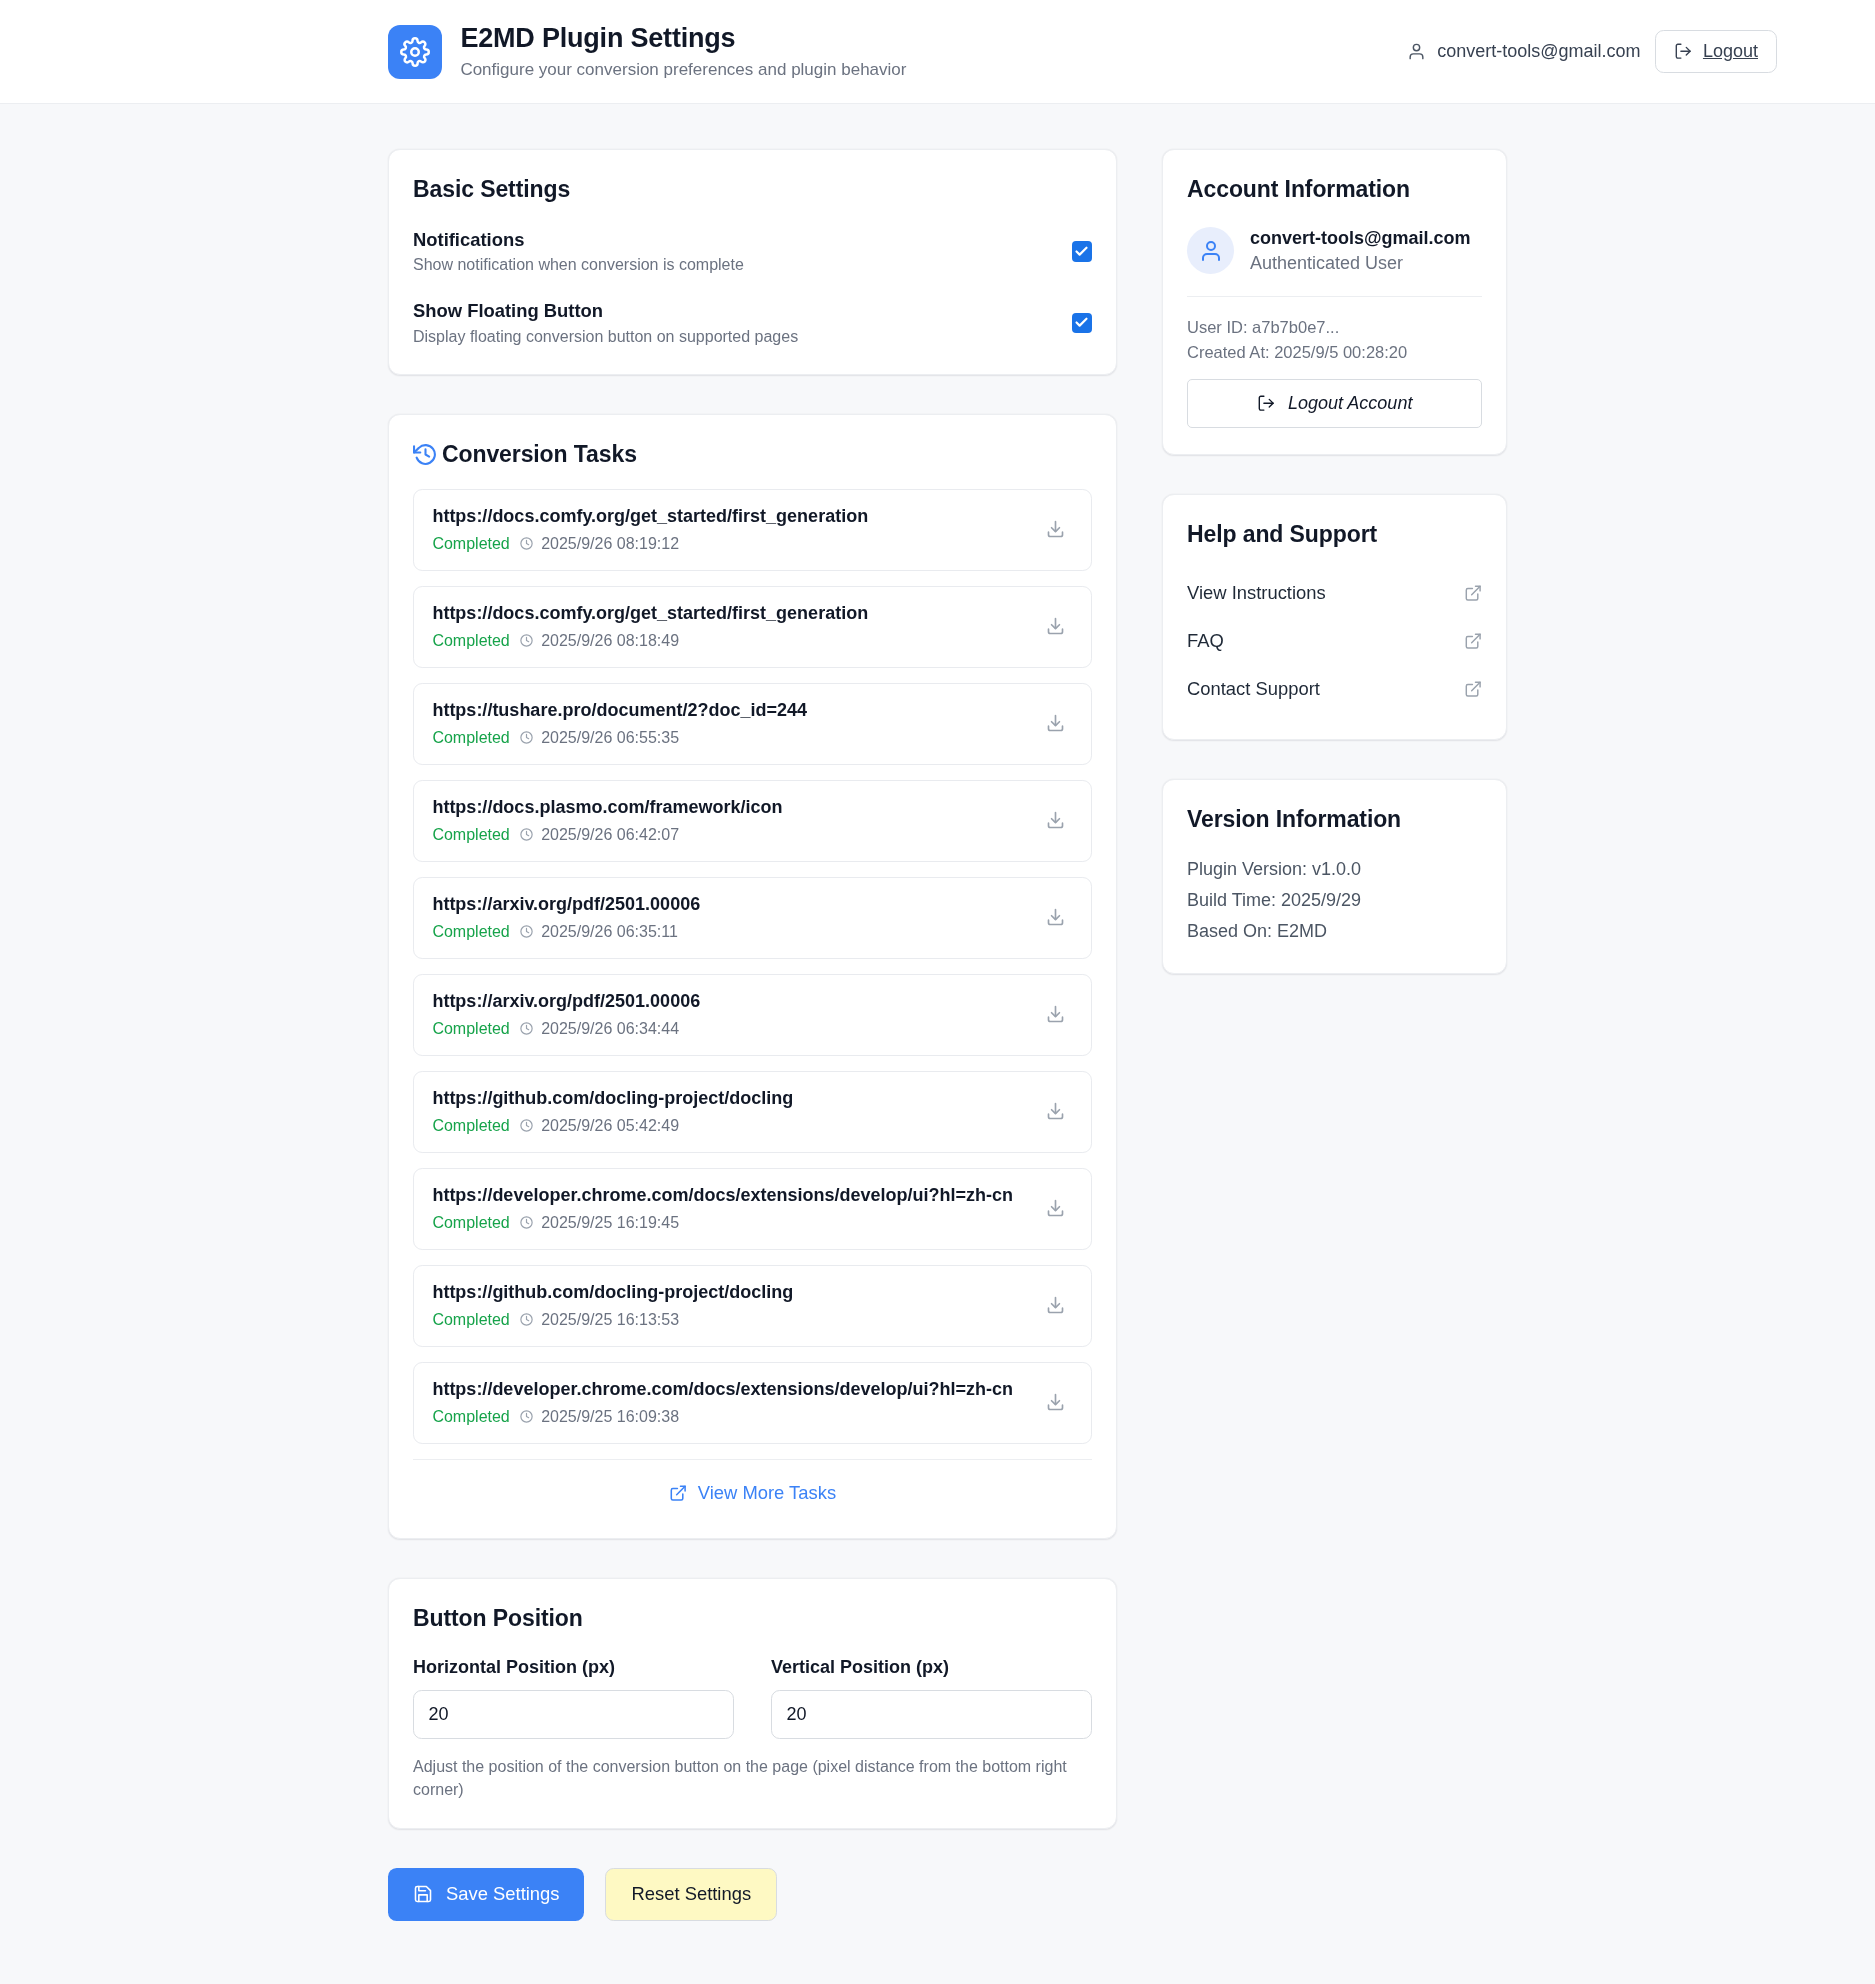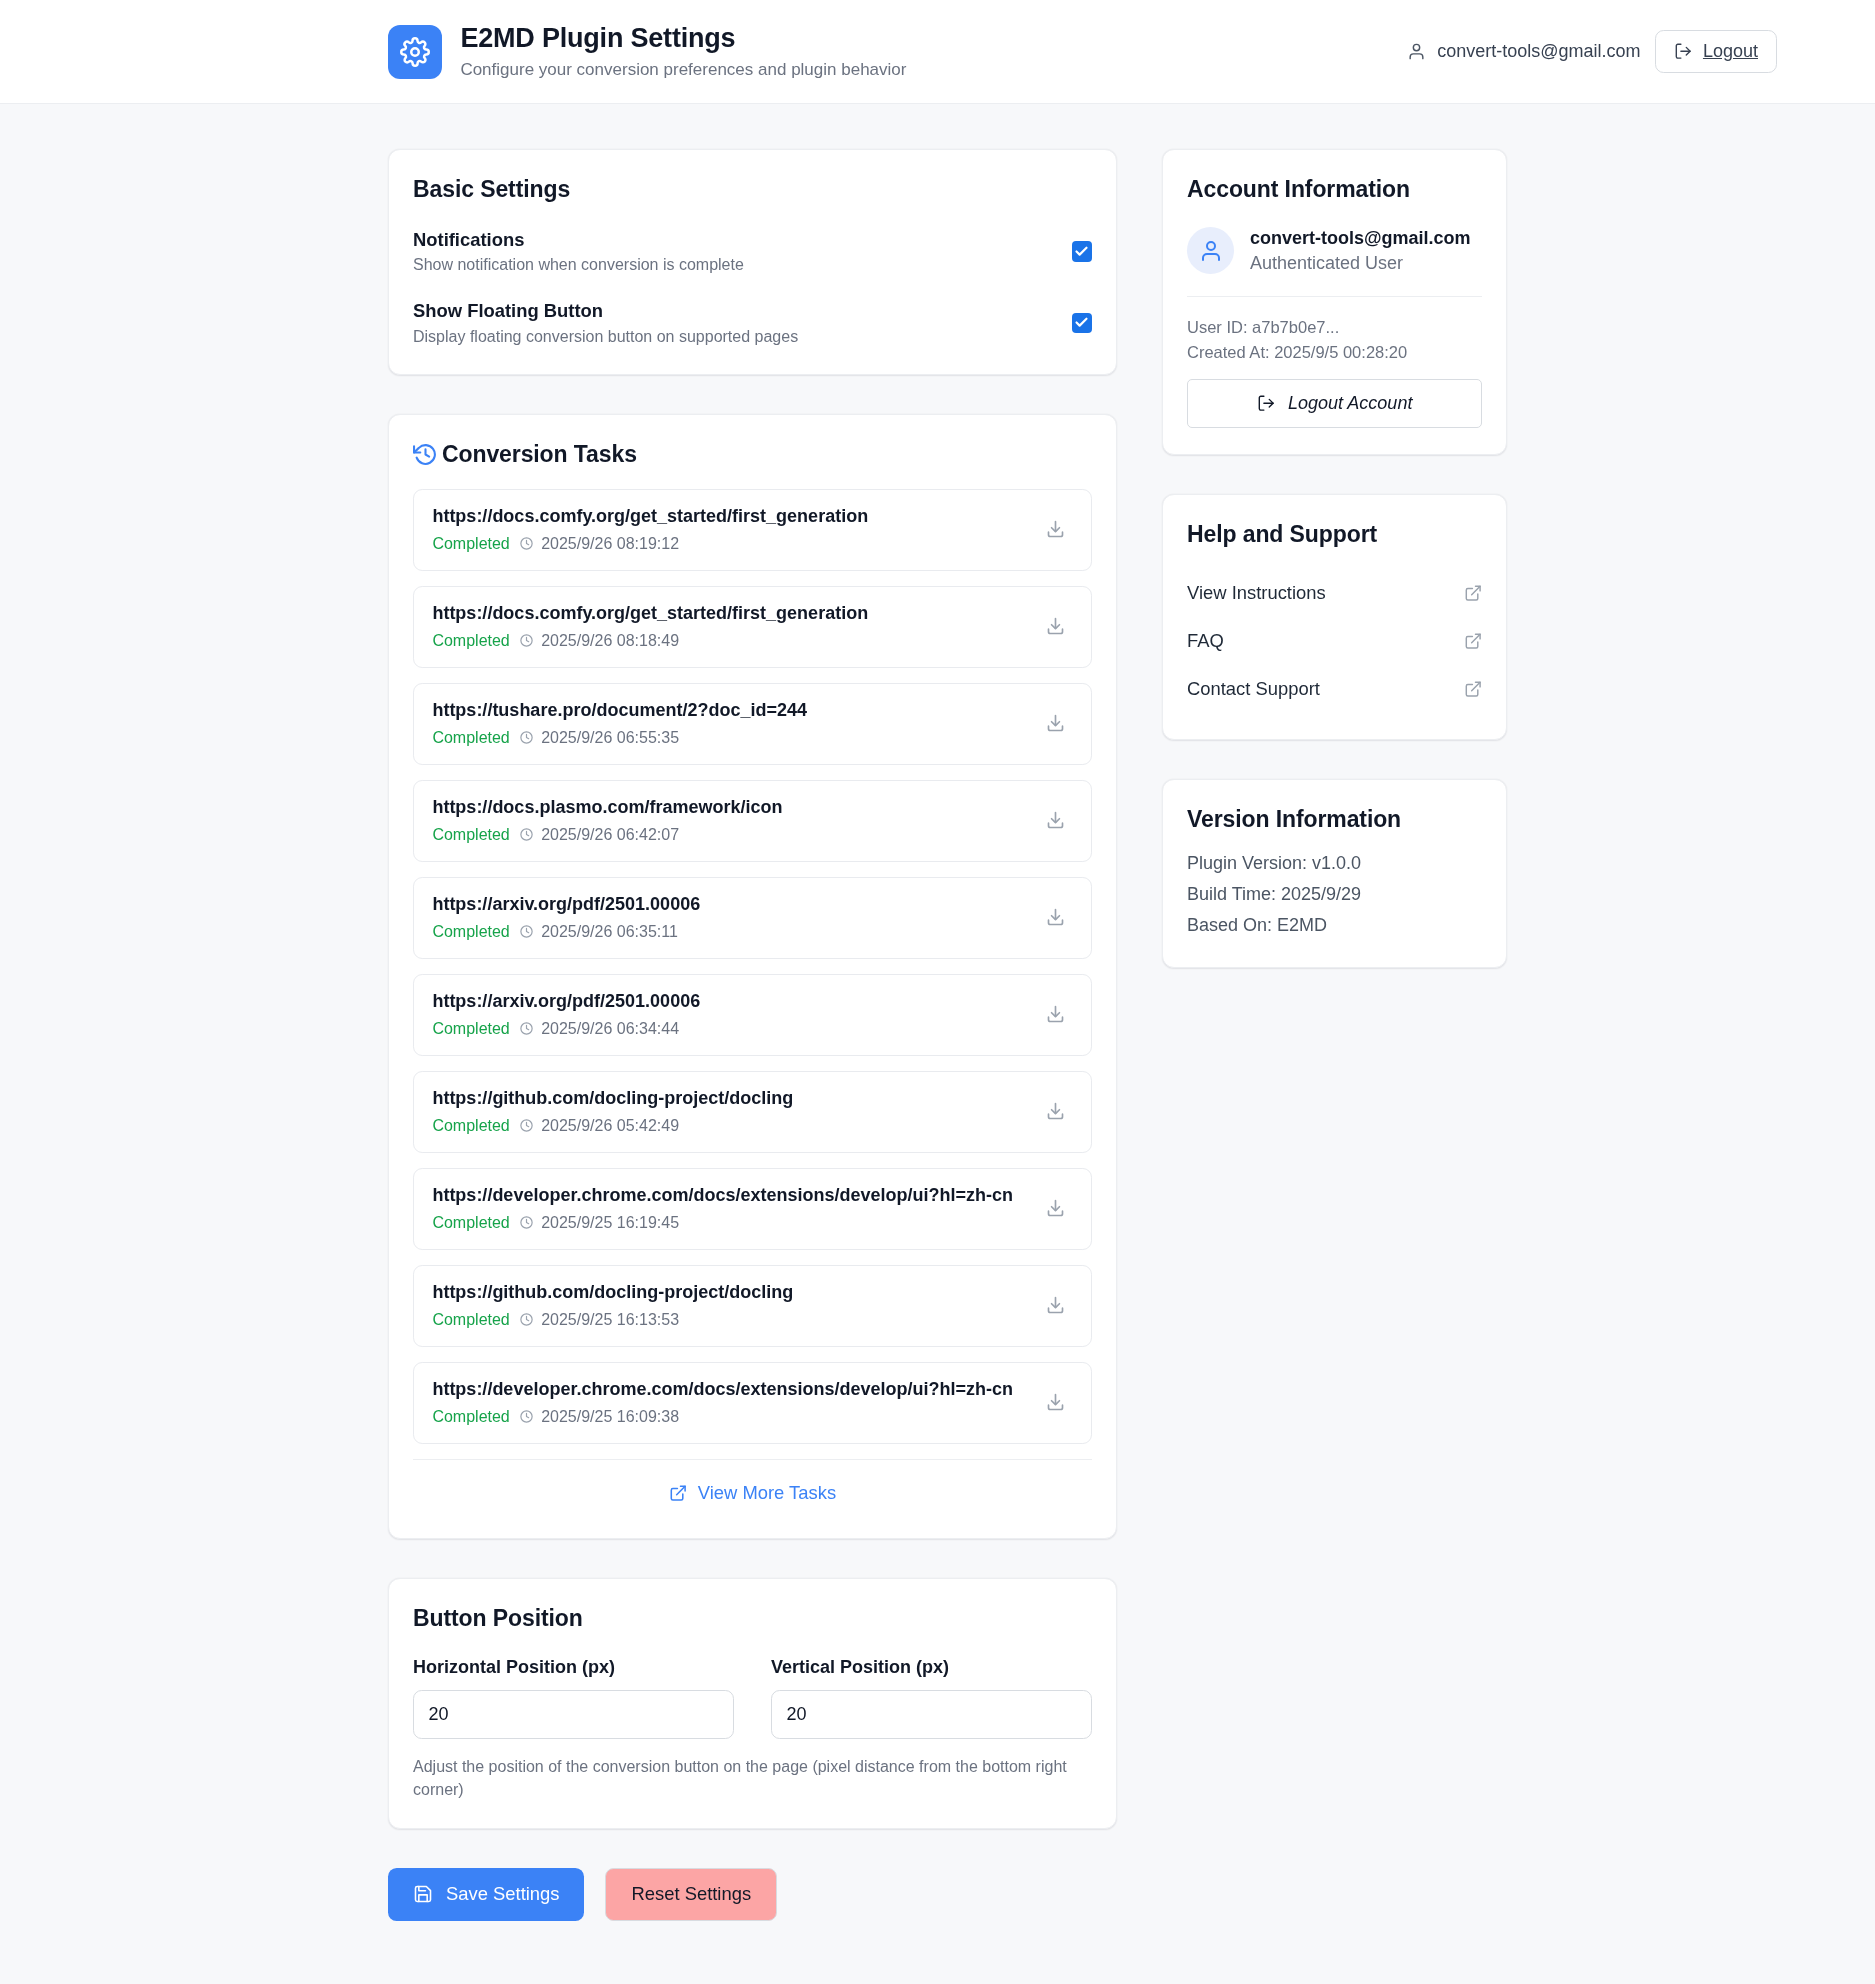--- a/index.html
+++ b/index.html
@@ -188,21 +188,21 @@
   }
   .btn-primary {
     display: flex; align-items: center; gap: 13px;
     background: #3b82f6; color: #fff;
     border: none; border-radius: 8.6px;
     padding: 14.5px 25px;
     font-size: 18.4px; cursor: pointer; font-family: inherit;
   }
   .btn-primary svg { width: 20px; height: 20px; display: block; }
   .btn-secondary {
-    background: #fca5a5; color: #111827;
+    background: #fef9c3; color: #111827;
     border: 0.7px solid #d8dce1; border-radius: 8.6px;
     padding: 14.5px 25px;
     font-size: 18.4px; cursor: pointer; font-family: inherit;
   }
 
   
   .side-card { padding: 26px 24px 26px 24px; }
   .acct-row { display: flex; align-items: center; gap: 16px; margin-top: 24px; }
   .avatar {
     width: 47px; height: 47px; border-radius: 50%;
@@ -226,21 +226,21 @@
 
   .help-list { margin-top: 21px; }
   .help-item {
     display: flex; align-items: center;
     padding: 13px 0;
     cursor: pointer;
   }
   .help-label { flex: 1; font-size: 18.4px; color: #1f2937; }
   .help-item svg { width: 18.4px; height: 18.4px; display: block; color: #9aa2ad; }
 
-  .ver-list { margin-top: 15px; }
+  .ver-list { margin-top: 21px; }
   .ver-line { font-size: 18px; color: #4b5563; line-height: 1.72; }
 </style>
 </head>
 <body>
 
 <div class="app-header">
   <div class="header-inner">
     <div class="logo-tile">
       <span>
         <svg viewBox="0 0 24 24" fill="none" stroke="#ffffff" stroke-width="2" stroke-linecap="round" stroke-linejoin="round">

